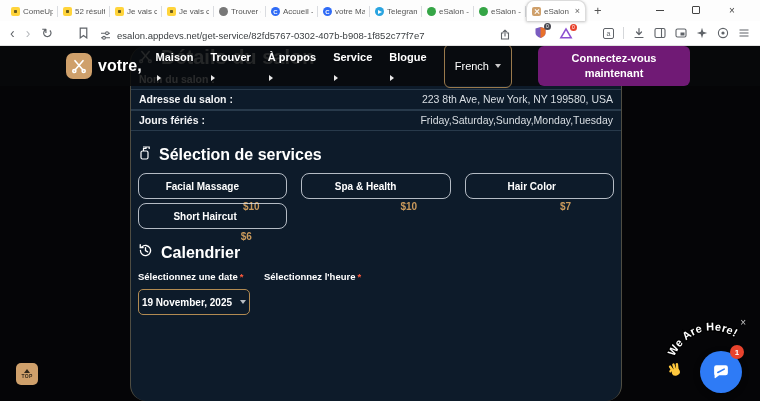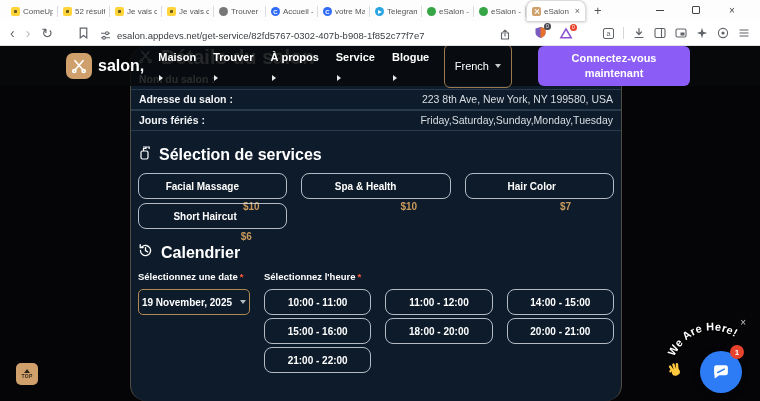--- a/index.html
+++ b/index.html
@@ -63,21 +63,21 @@
   .nav { display:flex; gap:17px; }
   .nav-item { color:#fff; font-size:11px; font-weight:700; display:flex; flex-direction:column;
         align-items:flex-start; gap:12px; cursor:pointer; }
   .nav-caret { width:0; height:0; border-top:3px solid transparent; border-bottom:3px solid transparent;
         border-left:4px solid #e8e8e8; margin-left:1px; }
   .lang-btn { margin-left:auto; border:1px solid #9a7a4c; border-radius:6px; color:#fff; font-size:11px;
         padding:15px 10px; display:flex; align-items:center; gap:6px; background:transparent; cursor:pointer;
         font-family:inherit; }
   .lang-caret { width:0; height:0; border-left:3px solid transparent; border-right:3px solid transparent;
         border-top:4px solid #c9c9c9; }
-  .cta { margin-left:26px; background:#8b5cf6; color:#fff; font-weight:700; font-size:11px; border:none;
+  .cta { margin-left:26px; background:#701a75; color:#fff; font-weight:700; font-size:11px; border:none;
         border-radius:6px; padding:5px 13px; width:152px; line-height:1.35; text-align:center;
         cursor:pointer; font-family:inherit; }
 
   .card { position:absolute; left:130px; top:0; width:492px; bottom:0; background:#0d1b2a;
         border-left:1px solid rgba(160,140,95,.45); border-right:1px solid rgba(160,140,95,.45);
         padding:0 7px; z-index:2;border-radius:16px; }
   .page-h1 { display:flex; gap:8px; align-items:center; color:#d5d7da; font-size:20px; font-weight:bold;
         line-height:22px; margin-bottom:2px; }
   .detail-row { display:flex; justify-content:space-between; align-items:center; padding:3px 1px 4px;
         font-size:10.5px; min-height:19px; }
@@ -354,46 +354,37 @@
         </div>
         <button class="date-select">
           <span>19 November, 2025</span>
           <span class="sel-caret"></span>
         </button>
       </div>
       <div class="cal-right">
         <div class="field-label">
           <span>Sélectionnez l'heure</span><span class="req">*</span>
         </div>
-        <div class="slot-grid">
-            <button class="pill">10:00 - 11:00</button>
-            <button class="pill">11:00 - 12:00</button>
-            <button class="pill">14:00 - 15:00</button>
-            <button class="pill">15:00 - 16:00</button>
-            <button class="pill">18:00 - 20:00</button>
-            <button class="pill">20:00 - 21:00</button>
-            <button class="pill">21:00 - 22:00</button>
-          </div>
       </div>
     </div>
   </div>
 
   <div class="site-header">
     <div class="logo">
       <span class="logo-box">
         <svg width="16" height="16" viewBox="0 0 24 24">
             <g stroke="#fff" stroke-width="2.4" stroke-linecap="round" fill="none">
               <path d="M6 4 L18 18"></path>
               <path d="M18 4 L6 18"></path>
               <circle cx="5" cy="19.5" r="2.3"></circle>
               <circle cx="19" cy="19.5" r="2.3"></circle>
             </g>
           </svg>
       </span>
-      <span class="logo-text">salon,</span>
+      <span class="logo-text">votre,</span>
     </div>
     <div class="nav">
         <div class="nav-item">
           <span>Maison</span>
           <span class="nav-caret"></span>
         </div>
         <div class="nav-item">
           <span>Trouver</span>
           <span class="nav-caret"></span>
         </div>

